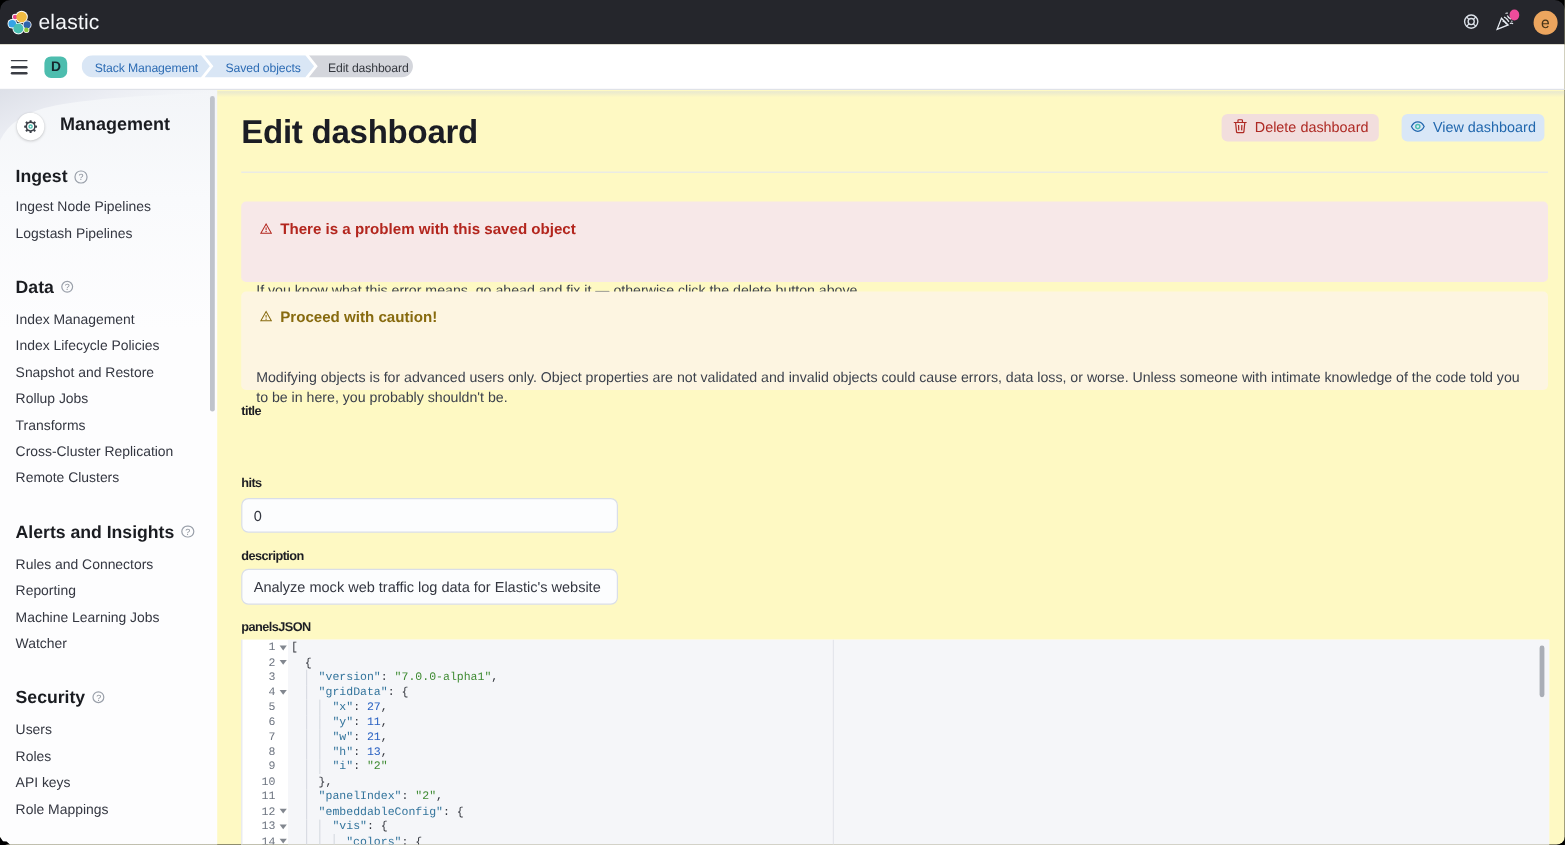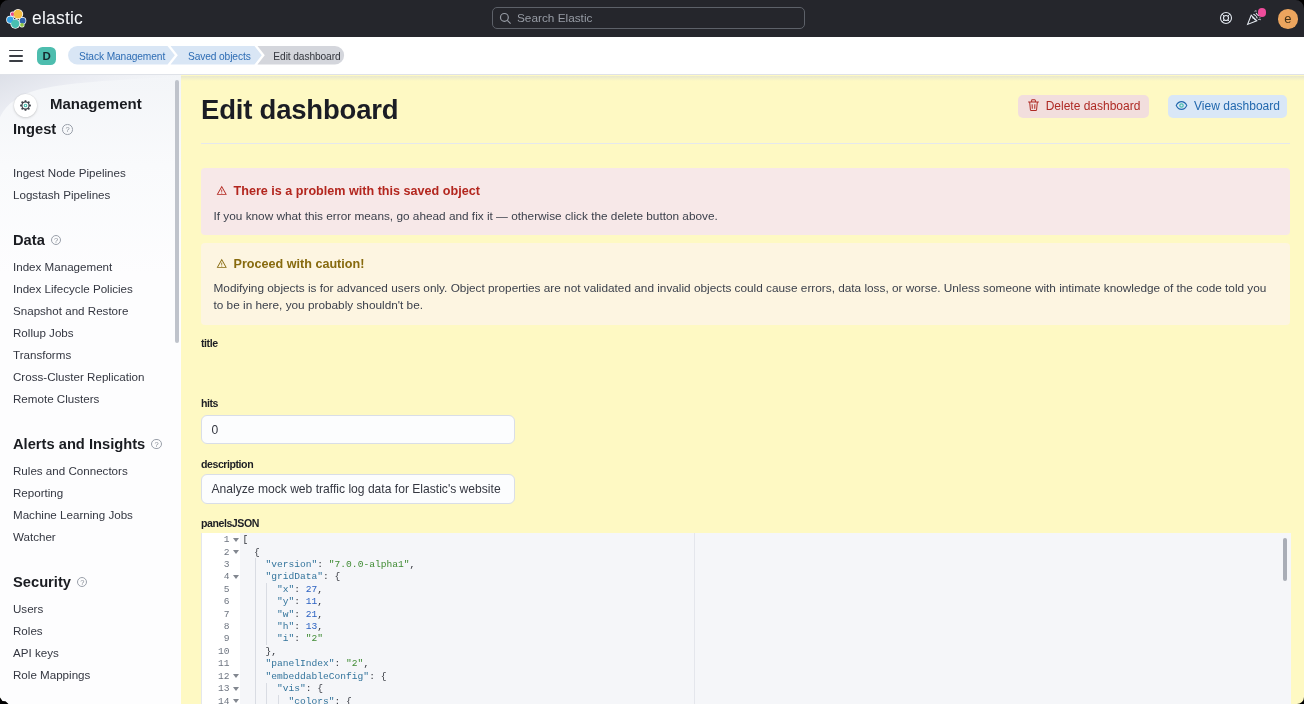--- a/index.html
+++ b/index.html
@@ -32,21 +32,21 @@
 .qm { display:inline-block; width:10.5px; height:10.5px; border:1px solid #9aa0aa; border-radius:50%; color:#878d96; font-size:7.5px; font-weight:400; text-align:center; line-height:9.5px; vertical-align:2px; margin-left:6px; }
 
 
 .h1 { position:absolute; left:201px; top:94px; font-size:27.5px; font-weight:700; color:#1b1d24; letter-spacing:-.2px; }
 .btn { position:absolute; top:95px; height:22.6px; border-radius:5px; font-size:12px; font-weight:400; line-height:22.6px; }
 .btn svg { vertical-align:-2px; margin-right:6px; }
 .hrule { position:absolute; left:201px; top:143px; width:1089px; height:1px; background:#e5e8ed; }
 
 .callout { position:absolute; left:201px; width:1089px; border-radius:4px; }
 .co-title { position:absolute; left:32.5px; white-space:nowrap; font-size:12.6px; font-weight:700; }
-.co-body { position:absolute; left:12.5px; white-space:nowrap; font-size:11.8px; color:#3c414c; }
+.co-body { position:absolute; left:12.5px; white-space:nowrap; font-size:11.8px; color:#3c414c;margin-top:26px; }
 .co-icon { position:absolute; left:14.5px; }
 
 .flabel { position:absolute; left:201px; font-size:10.6px; font-weight:700; color:#1d1e24; letter-spacing:-0.45px; }
 .finput { position:absolute; white-space:nowrap; overflow:hidden; left:201px; width:314px; height:29.5px; background:#fcfdfe; border:1px solid #d9dee8; border-radius:6px; font-size:12.1px; color:#343741; line-height:28px; padding-left:9.5px; }
 
 
 .editor { position:absolute; left:201px; top:533px; width:1089.5px; height:171px; border-left:1px solid #e4e7ec; background:#fff; overflow:hidden; font-family:"Liberation Mono", monospace; }
 .codebg { position:absolute; left:38px; top:0; width:1051.5px; height:171px; background:#f5f6f9; }
 .pmargin { position:absolute; left:491.5px; top:0; width:1px; height:171px; background:#e4e6ec; }
 .gline { position:absolute; left:0; width:27.5px; text-align:right; font-size:9.6px; color:#6e7581; }
@@ -78,27 +78,20 @@
       <circle cx="9.3" cy="15.8" r="4.9" fill="#fff"></circle>
       <circle cx="16.0" cy="16.9" r="2.5" fill="#fff"></circle>
       <circle cx="6.6" cy="6.1" r="1.9" fill="#e8478b"></circle>
       <circle cx="12.0" cy="6.1" r="4.4" fill="#f2bc43"></circle>
       <circle cx="4.2" cy="11.8" r="3.2" fill="#36a3e6"></circle>
       <circle cx="16.6" cy="12.7" r="3.0" fill="#2f63ac"></circle>
       <circle cx="9.3" cy="15.8" r="4.2" fill="#49bfb2"></circle>
       <circle cx="16.0" cy="16.9" r="1.9" fill="#8cc641"></circle>
     </svg>
     <div class="brand">elastic</div>
-    <div class="search">
-      <svg class="abs" style="left:6px;top:4px" width="13" height="13" viewBox="0 0 13 13" fill="none" stroke="#989da6" stroke-width="1.2">
-        <circle cx="5.4" cy="5.4" r="3.9"></circle>
-            <path d="M8.3 8.3 L11.6 11.6"></path>
-      </svg>
-      <div class="ph">Search Elastic</div>
-    </div>
 
     <svg class="abs" style="left:1218.5px;top:11px" width="14" height="14" viewBox="0 0 16 16" fill="none" stroke="#dde2ea" stroke-width="1.3">
       <circle cx="8" cy="8" r="6.3"></circle>
       <circle cx="8" cy="8" r="2.9"></circle>
       <path d="M3.6 3.6 L5.9 5.9 M12.4 3.6 L10.1 5.9 M3.6 12.4 L5.9 10.1 M12.4 12.4 L10.1 10.1" stroke-width="1.1"></path>
     </svg>
 
     <svg class="abs" style="left:1246px;top:9px" width="17" height="17" viewBox="0 0 17 17" fill="none" stroke="#e6ebf2" stroke-width="1.05">
       <path d="M5.2 6.2 L1.6 15.4 L10.8 11.8 Z"></path>
       <path d="M6.1 8.5 C7.5 8.9 9 10 9.5 11.3"></path>
@@ -155,21 +148,21 @@
             <rect x="10.9" y="2.9" width="2.2" height="2.2" rx=".5" transform="rotate(45 12 4)"></rect>
             <rect x="2.9" y="10.9" width="2.2" height="2.2" rx=".5" transform="rotate(45 4 12)"></rect>
             <rect x="10.9" y="10.9" width="2.2" height="2.2" rx=".5" transform="rotate(45 12 12)"></rect>
           </g>
       <circle cx="8" cy="8" r="1.6" stroke="#4dbeb0" stroke-width="1.4"></circle>
     </svg>
   </div>
   <div class="sh" style="left:50px;top:96px;font-size:15px">Management</div>
 
   <div class="sh" style="top:140px">&nbsp;</div>
-  <div class="sh" style="left:13px;top:122px">Ingest<span class="qm">?</span></div>
+  <div class="sh" style="left:13px;top:141px">Ingest<span class="qm">?</span></div>
   <div class="si" style="top:164.5px">Ingest Node Pipelines</div>
   <div class="si" style="top:186.5px">Logstash Pipelines</div>
 
   <div class="sh" style="left:13px;top:232.5px">Data<span class="qm">?</span></div>
   <div class="si" style="top:258.5px">Index Management</div>
   <div class="si" style="top:280.5px">Index Lifecycle Policies</div>
   <div class="si" style="top:302.5px">Snapshot and Restore</div>
   <div class="si" style="top:324.5px">Rollup Jobs</div>
   <div class="si" style="top:346.5px">Transforms</div>
   <div class="si" style="top:368.5px">Cross-Cluster Replication</div>

